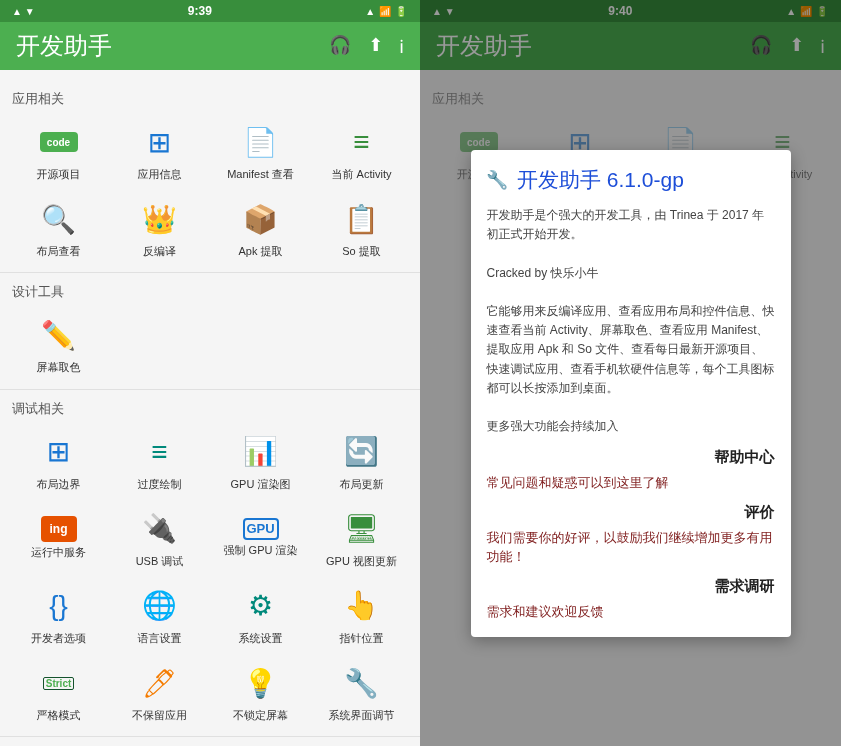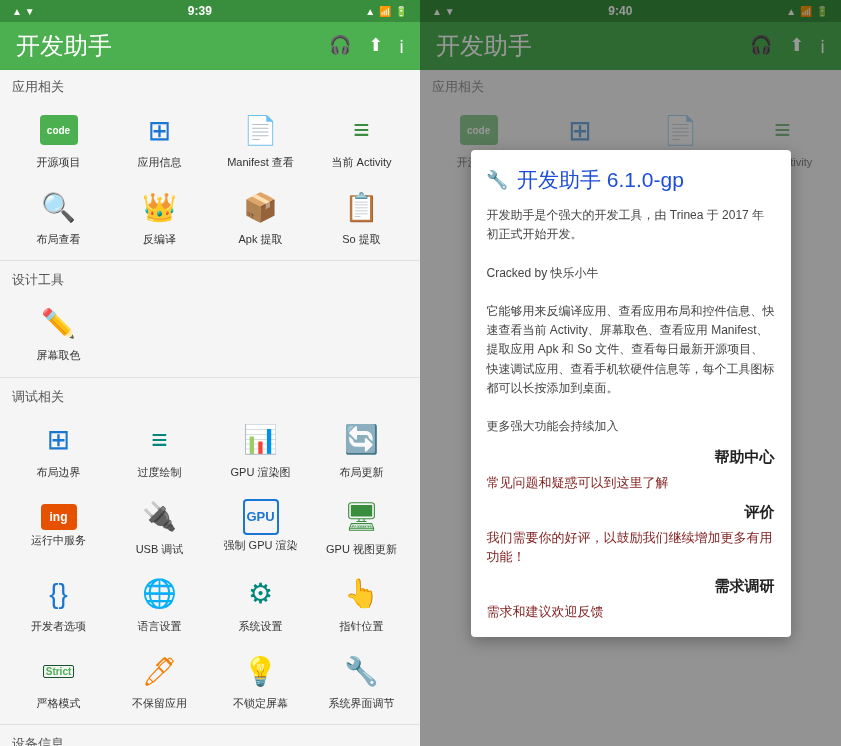--- a/index.html
+++ b/index.html
@@ -65,20 +65,21 @@
       color: white;
       font-size: 18px;
       cursor: pointer;
     }
 
     .content {
       flex: 1;
       overflow-y: auto;
       background: #f5f5f5;
       padding-bottom: 5px;
+      margin-top: 12px;
     }
 
     .section-title {
       font-size: 13px;
       color: #555;
       padding: 8px 12px 4px;
       font-weight: normal;
     }
 
     .grid-section {
@@ -112,21 +113,21 @@
       color: #333;
       text-align: center;
       line-height: 1.2;
     }
 
     .icon-code {
       background: #4caf50;
       color: white;
       border-radius: 4px;
       width: 38px;
-      height: 30px;
+      height: 20px;
       display: flex;
       align-items: center;
       justify-content: center;
       font-size: 10px;
       font-weight: bold;
     }
 
     .icon-blue { color: #1976d2; }
     .icon-teal { color: #00897b; }
     .icon-green { color: #388e3c; }
@@ -317,21 +318,21 @@
       </div>
       <div class="grid-item">
         <div class="grid-item-icon" style="color:#e65100;font-size:12px;font-weight:bold;background:#e65100;color:white;border-radius:4px;width:36px;height:26px;display:flex;align-items:center;justify-content:center;">ing</div>
         <span class="grid-item-label">运行中服务</span>
       </div>
       <div class="grid-item">
         <div class="grid-item-icon icon-teal">🔌</div>
         <span class="grid-item-label">USB 调试</span>
       </div>
       <div class="grid-item">
-        <div class="grid-item-icon icon-blue" style="font-size:13px;font-weight:bold;border:2px solid #1976d2;border-radius:4px;width:36px;height:36px;display:flex;align-items:center;justify-content:center;color:#1976d2;">GPU</div>
+        <div class="grid-item-icon icon-blue" style="font-size:13px;font-weight:bold;border:2px solid #1976d2;border-radius:4px;width:36px;height:22px;display:flex;align-items:center;justify-content:center;color:#1976d2;">GPU</div>
         <span class="grid-item-label">强制 GPU 渲染</span>
       </div>
       <div class="grid-item">
         <div class="grid-item-icon icon-green">🖥</div>
         <span class="grid-item-label">GPU 视图更新</span>
       </div>
       <div class="grid-item">
         <div class="grid-item-icon icon-blue">{}</div>
         <span class="grid-item-label">开发者选项</span>
       </div>

